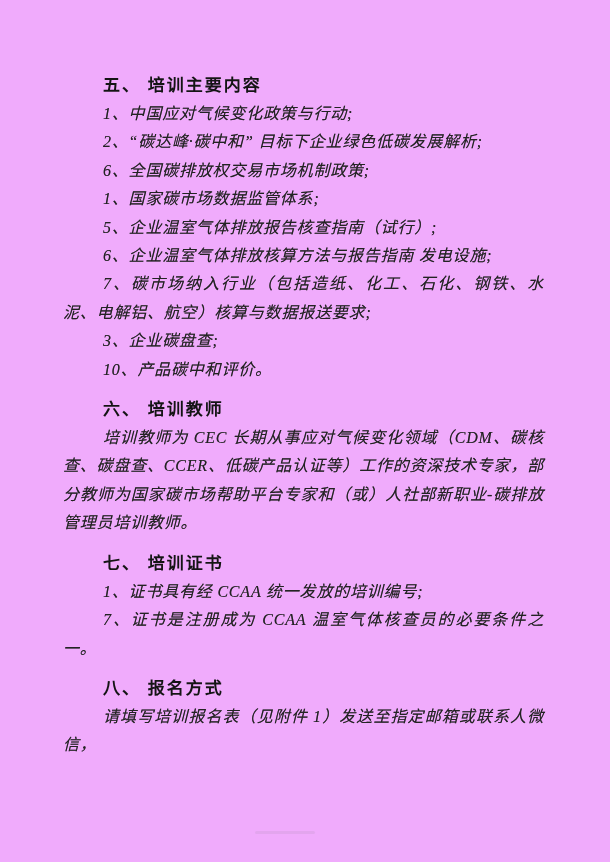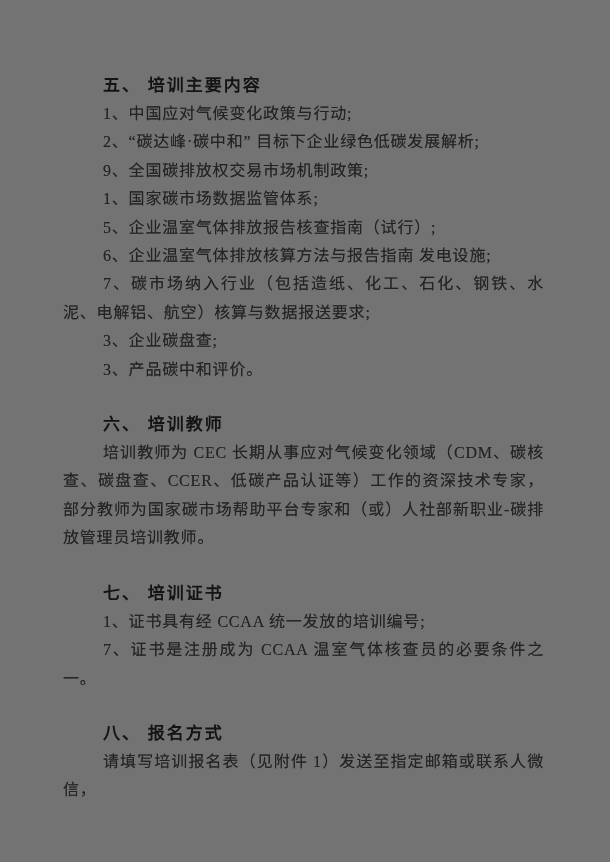--- a/index.html
+++ b/index.html
@@ -4,31 +4,31 @@
 <style>
   html, body {
     margin: 0;
     padding: 0;
     background: #ffffff;
   }
   .page {
     position: relative;
     width: 610px;
     height: 862px;
-    background: #737373;
+    background: #f0abfc;
     overflow: hidden;
     box-sizing: border-box;
     padding: 72px 66px 0 63px;
     color: #1e1e1e;
   }
   .section {
     margin: 0;
   }
   .section + .section {
-    margin-top: 27px;
+    margin-top: 12px;
   }
   .heading {
     font-family: "Liberation Sans", "DejaVu Sans", sans-serif;
     font-weight: 700;
     font-size: 17px;
     line-height: 28px;
     letter-spacing: 2px;
     padding-left: 40px;
     margin: 0;
     color: #141414;
@@ -37,47 +37,48 @@
   .para {
     font-family: "Liberation Serif", "DejaVu Serif", serif;
     font-size: 16px;
     line-height: 28.4px;
     letter-spacing: 0.8px;
     text-indent: 40px;
     text-align: justify;
     margin: 0;
     color: #232323;
     text-shadow: 0 0 0.4px rgba(40,40,40,0.55);
+    font-style: italic;
   }
   .scan-smudge {
     position: absolute;
     left: 255px;
     bottom: 28px;
     width: 60px;
     height: 3px;
     background: rgba(120,120,120,0.10);
     border-radius: 2px;
   }
 </style>
 </head>
 <body>
 
 <div class="page">
 
   <div class="section">
     <h2 class="heading">五、 培训主要内容</h2>
     <p class="para">1、中国应对气候变化政策与行动;</p>
     <p class="para">2、“碳达峰·碳中和” 目标下企业绿色低碳发展解析;</p>
-    <p class="para">9、全国碳排放权交易市场机制政策;</p>
+    <p class="para">6、全国碳排放权交易市场机制政策;</p>
     <p class="para">1、国家碳市场数据监管体系;</p>
     <p class="para">5、企业温室气体排放报告核查指南（试行）;</p>
     <p class="para">6、企业温室气体排放核算方法与报告指南 发电设施;</p>
     <p class="para">7、碳市场纳入行业（包括造纸、化工、石化、钢铁、水泥、电解铝、航空）核算与数据报送要求;</p>
     <p class="para">3、企业碳盘查;</p>
-    <p class="para">3、产品碳中和评价。</p>
+    <p class="para">10、产品碳中和评价。</p>
   </div>
 
   <div class="section">
     <h2 class="heading">六、 培训教师</h2>
     <p class="para">培训教师为 CEC 长期从事应对气候变化领域（CDM、碳核查、碳盘查、CCER、低碳产品认证等）工作的资深技术专家，部分教师为国家碳市场帮助平台专家和（或）人社部新职业-碳排放管理员培训教师。</p>
   </div>
 
   <div class="section">
     <h2 class="heading">七、 培训证书</h2>
     <p class="para">1、证书具有经 CCAA 统一发放的培训编号;</p>

